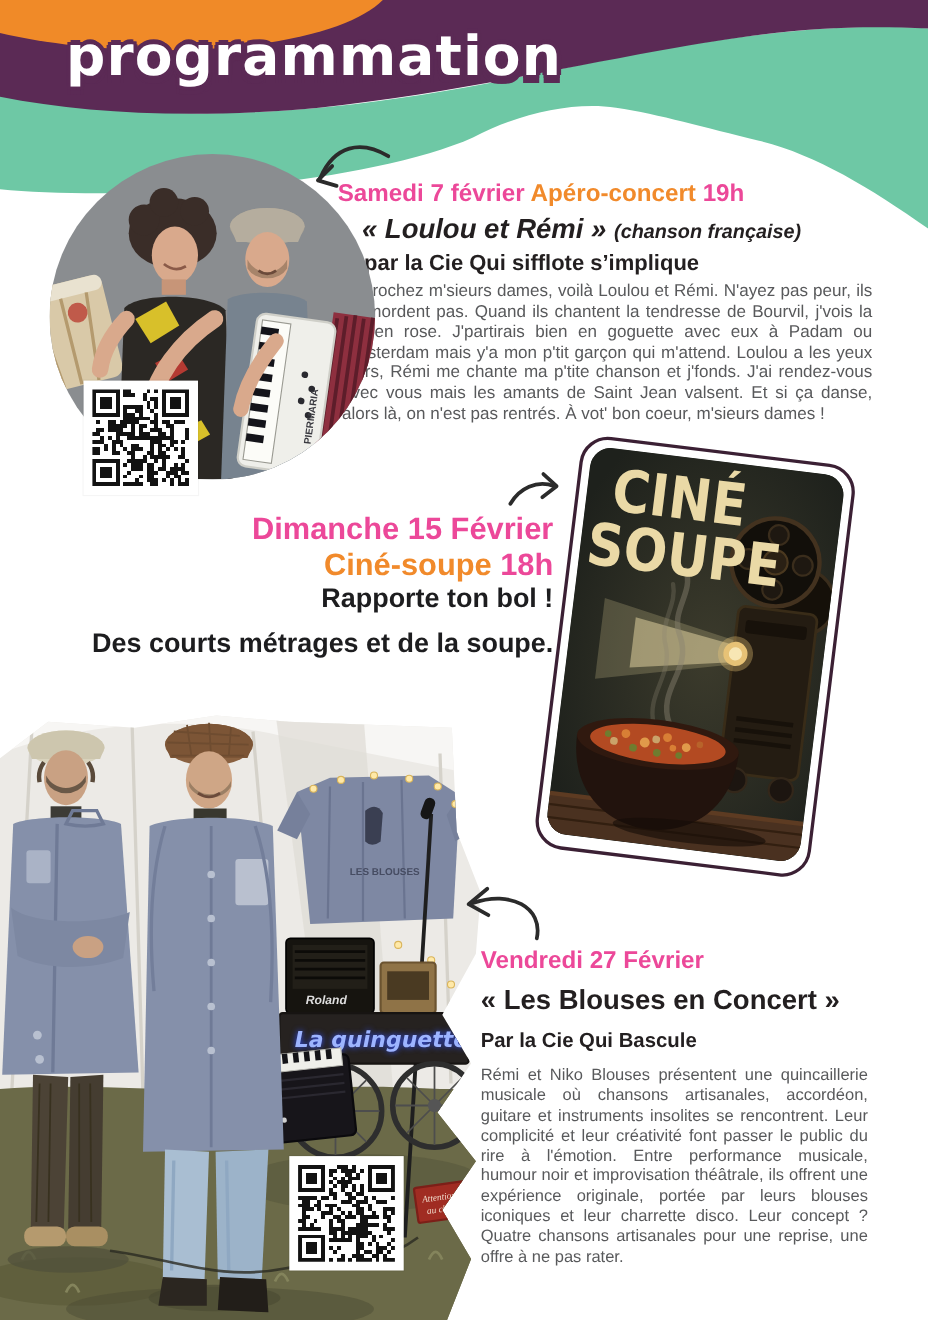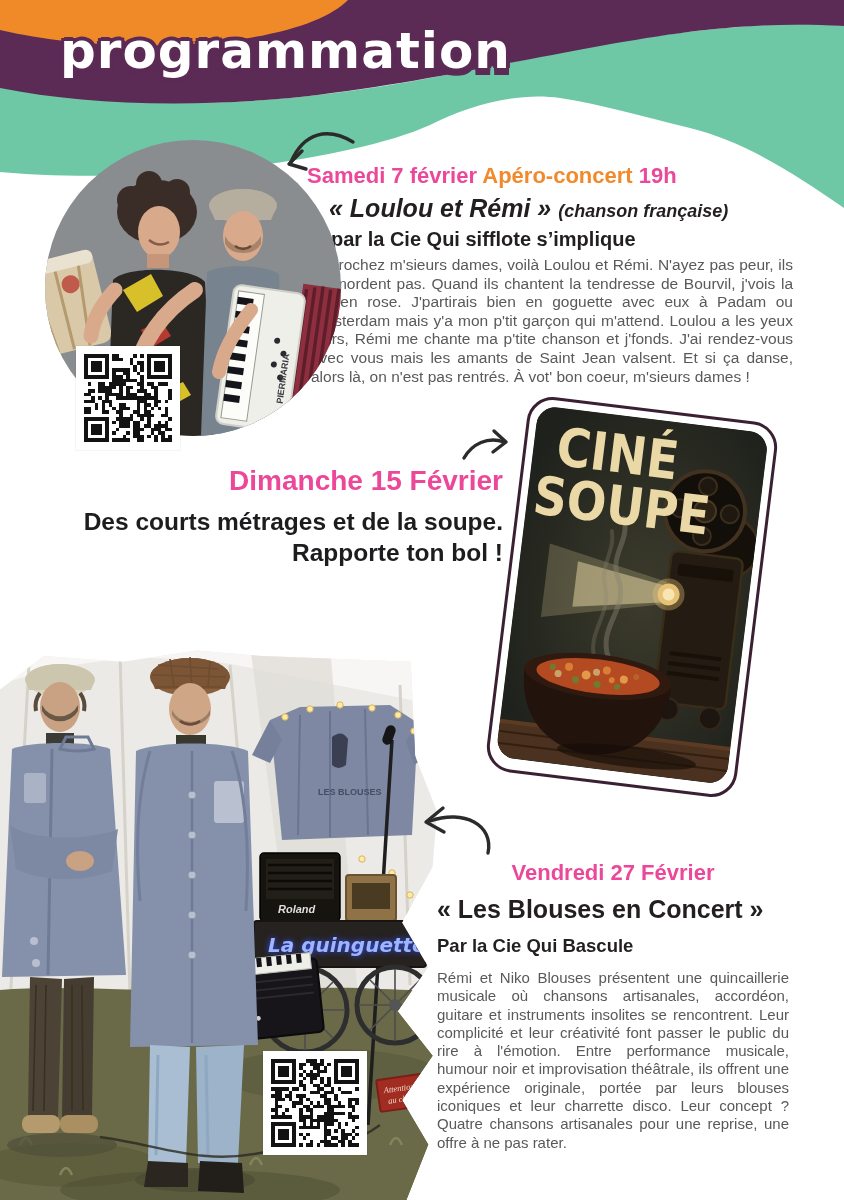--- a/index.html
+++ b/index.html
@@ -24,21 +24,21 @@
   .e1 .l3{padding-left:24px;margin-top:5px;font-size:20px;font-weight:700;}
   .para{color:#58595b;text-align:justify;}
   .e1 .para{margin:5px 0 0 4px;width:482px;font-size:15.5px;line-height:1.2;}
 
   .e2{right:341px;top:464px;width:460px;text-align:right;}
   .e2 .l1,.e2 .l2{font-size:28px;font-weight:700;line-height:1.18;}
   .e2 .tag{font-size:24.5px;font-weight:700;color:#1d1d1f;line-height:1.25;}
   .e2 .tag1{margin-top:10px;}
 
   .e3{left:437px;top:860px;width:352px;}
-  .e3 .l1,.e3 .l2{font-size:22px;font-weight:700;line-height:1.18;text-align:center;}
+  .e3 .l1,.e3 .l2{font-size:22px;font-weight:700;line-height:1.18;}
   .e3 .title{font-size:25px;font-weight:700;margin-top:9px;}
   .e3 .company{font-size:18.5px;font-weight:700;margin-top:11px;}
   .e3 .para{margin-top:12px;font-size:15px;line-height:1.22;}
 
   
   .photo-circle{left:45px;top:140px;width:296px;height:296px;border-radius:50%;overflow:hidden;}
   .photo-bottom{left:0;top:645px;width:437px;height:555px;
     clip-path:polygon(0 8%,10% 2%,28% 3%,45% 1%,60% 2%,94% 3%,95% 20%,100% 30%,
       99% 40%,92% 50%,98% 58%,91% 66%,99% 74%,92% 82%,98% 90%,93% 100%,0 100%);}
   .photo-circle svg,.photo-bottom svg{display:block;width:100%;height:100%;}
@@ -386,22 +386,26 @@
         <rect x="19" y="1" width="5" height="5" fill="#ffffff"></rect>
         <rect x="20" y="2" width="3" height="3" fill="#121212"></rect>
         <rect x="0" y="18" width="7" height="7" fill="#121212"></rect>
         <rect x="1" y="19" width="5" height="5" fill="#ffffff"></rect>
         <rect x="2" y="20" width="3" height="3" fill="#121212"></rect>
       </svg>
     </div>
 
   <section class="abs e2">
     <div class="l1 purple">Dimanche 15 Février</div>
+    <div class="l2">
+      <span class="orange">Ciné-soupe</span>
+      <span class="purple">18h</span>
+    </div>
+    <div class="tag">Rapporte ton bol !</div>
     <div class="tag tag1">Des courts métrages et de la soupe.</div>
-    <div class="tag">Rapporte ton bol !</div>
   </section>
 
   <svg class="abs" style="left:450px;top:410px;" width="76" height="62" viewBox="0 0 76 62">
     <path class="arrow" d="M14,48 C22,34 38,26 54,32"></path>
     <path class="arrow" d="M44,21 L56,32 L43,42"></path>
   </svg>
 
   <div class="abs poster">
     <div class="poster-inner">
       <svg viewBox="0 0 232 354" preserveAspectRatio="none">

